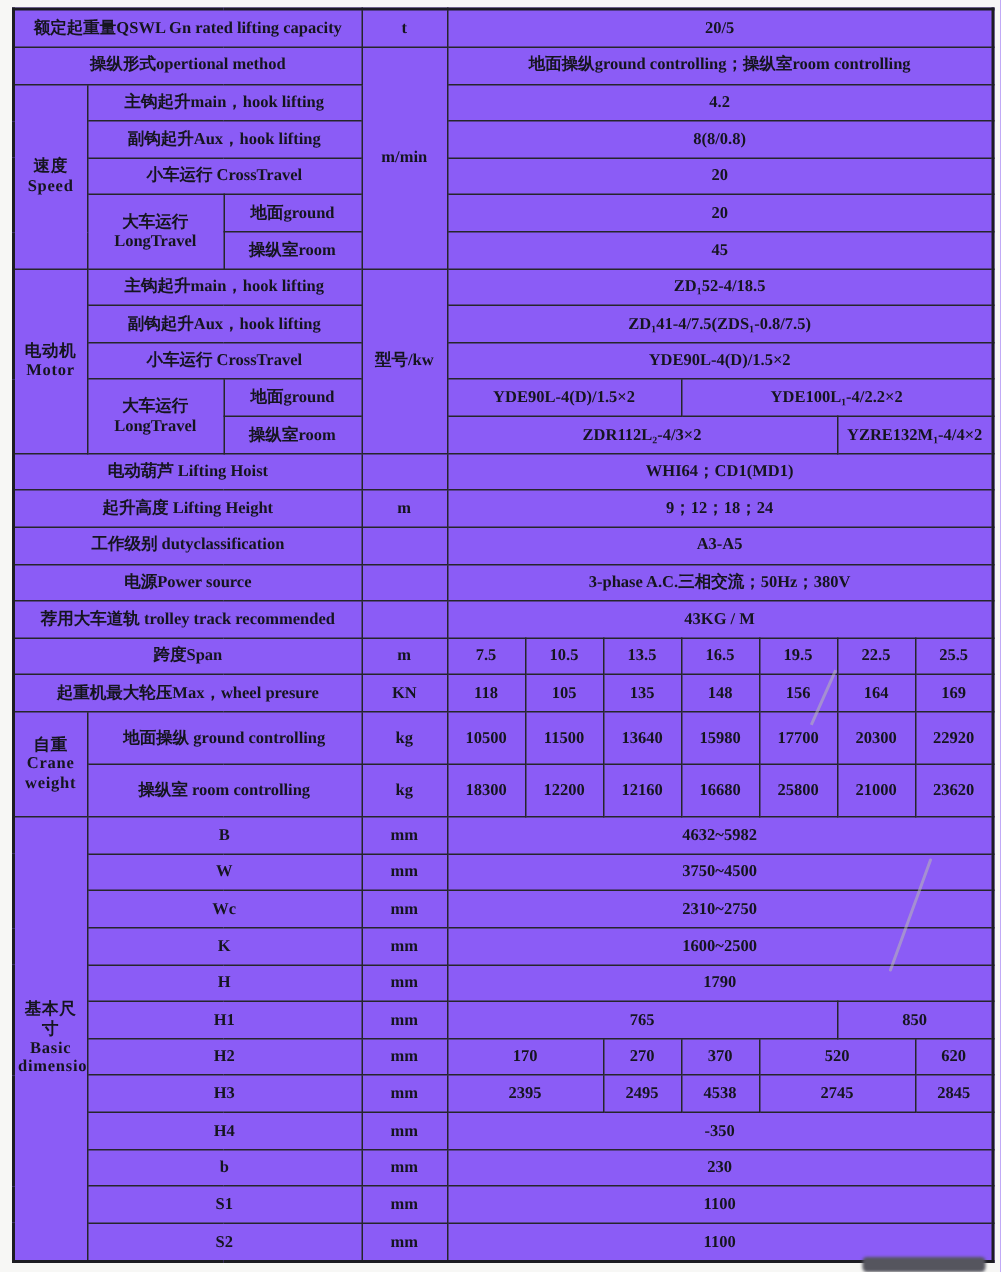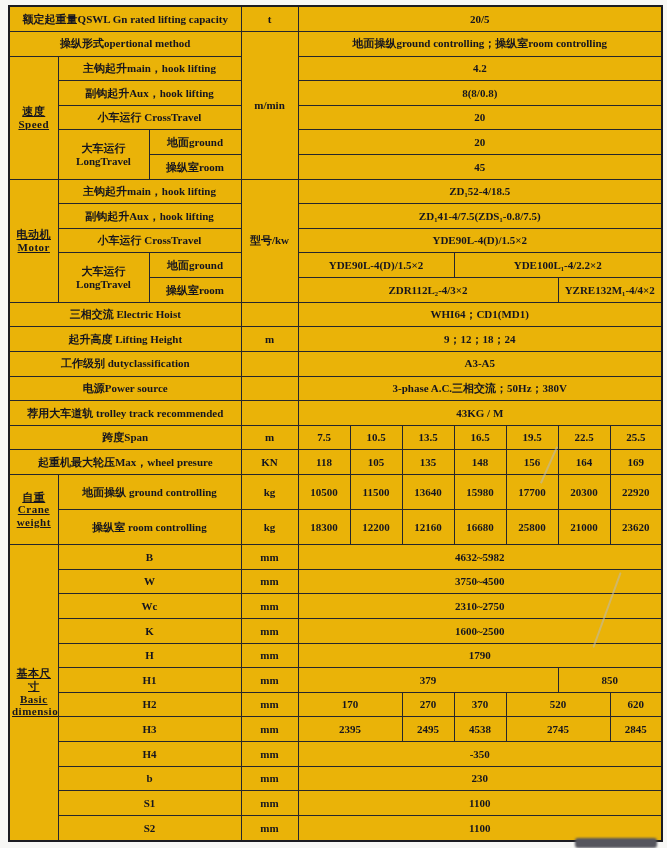--- a/index.html
+++ b/index.html
@@ -10,37 +10,37 @@
     font-family:"Liberation Serif","DejaVu Serif",serif;
     position:relative;
   }
   .sheet{
     position:absolute;left:8px;top:5px;width:652px;height:837px;
   }
   table.spec{
     width:652px;height:837px;
     border-collapse:collapse;
     table-layout:fixed;
-    background:#eab308;
+    background:#8b5cf6;
     padding-left:36px;
   }
   table.spec td{
     border:1.5px solid #26262b;
     padding:0 2px;
     text-align:center;
     vertical-align:middle;
     font-weight:bold;
     color:#15151f;
     font-size:11px;
     line-height:1.15;
     white-space:pre-line;
     overflow:hidden;
   }
   table.spec{border:2.5px solid #1c1c22;}
-  td.group{font-size:10.5px;letter-spacing:0.5px;text-decoration:underline;}
+  td.group{font-size:10.5px;letter-spacing:0.5px;}
   td.label{font-size:10.5px;}
   td.unit{font-size:10.5px;}
   td.val{font-size:11px;}
   
   .scratch{
     position:absolute;
     background:#b9b9b4;
     opacity:.55;
     pointer-events:none;
   }
@@ -135,21 +135,21 @@
           <td class="label">地面ground</td>
           <td colspan="3" class="val">YDE90L-4(D)/1.5×2</td>
           <td colspan="4" class="val">YDE100L₁-4/2.2×2</td>
         </tr>
         <tr>
           <td class="label">操纵室room</td>
           <td colspan="5" class="val">ZDR112L₂-4/3×2</td>
           <td colspan="2" class="val">YZRE132M₁-4/4×2</td>
         </tr>
         <tr>
-          <td colspan="3" class="label">三相交流 Electric Hoist</td>
+          <td colspan="3" class="label">电动葫芦 Lifting Hoist</td>
           <td class="unit"></td>
           <td colspan="7" class="val">WHI64；CD1(MD1)</td>
         </tr>
         <tr>
           <td colspan="3" class="label">起升高度 Lifting Height</td>
           <td class="unit">m</td>
           <td colspan="7" class="val">9；12；18；24</td>
         </tr>
         <tr>
           <td colspan="3" class="label">工作级别 dutyclassification</td>
@@ -237,21 +237,21 @@
           <td colspan="7" class="val">1600~2500</td>
         </tr>
         <tr>
           <td colspan="2" class="label">H</td>
           <td class="unit">mm</td>
           <td colspan="7" class="val">1790</td>
         </tr>
         <tr>
           <td colspan="2" class="label">H1</td>
           <td class="unit">mm</td>
-          <td colspan="5" class="val">379</td>
+          <td colspan="5" class="val">765</td>
           <td colspan="2" class="val">850</td>
         </tr>
         <tr>
           <td colspan="2" class="label">H2</td>
           <td class="unit">mm</td>
           <td colspan="2" class="val">170</td>
           <td class="val">270</td>
           <td class="val">370</td>
           <td colspan="2" class="val">520</td>
           <td class="val">620</td>

